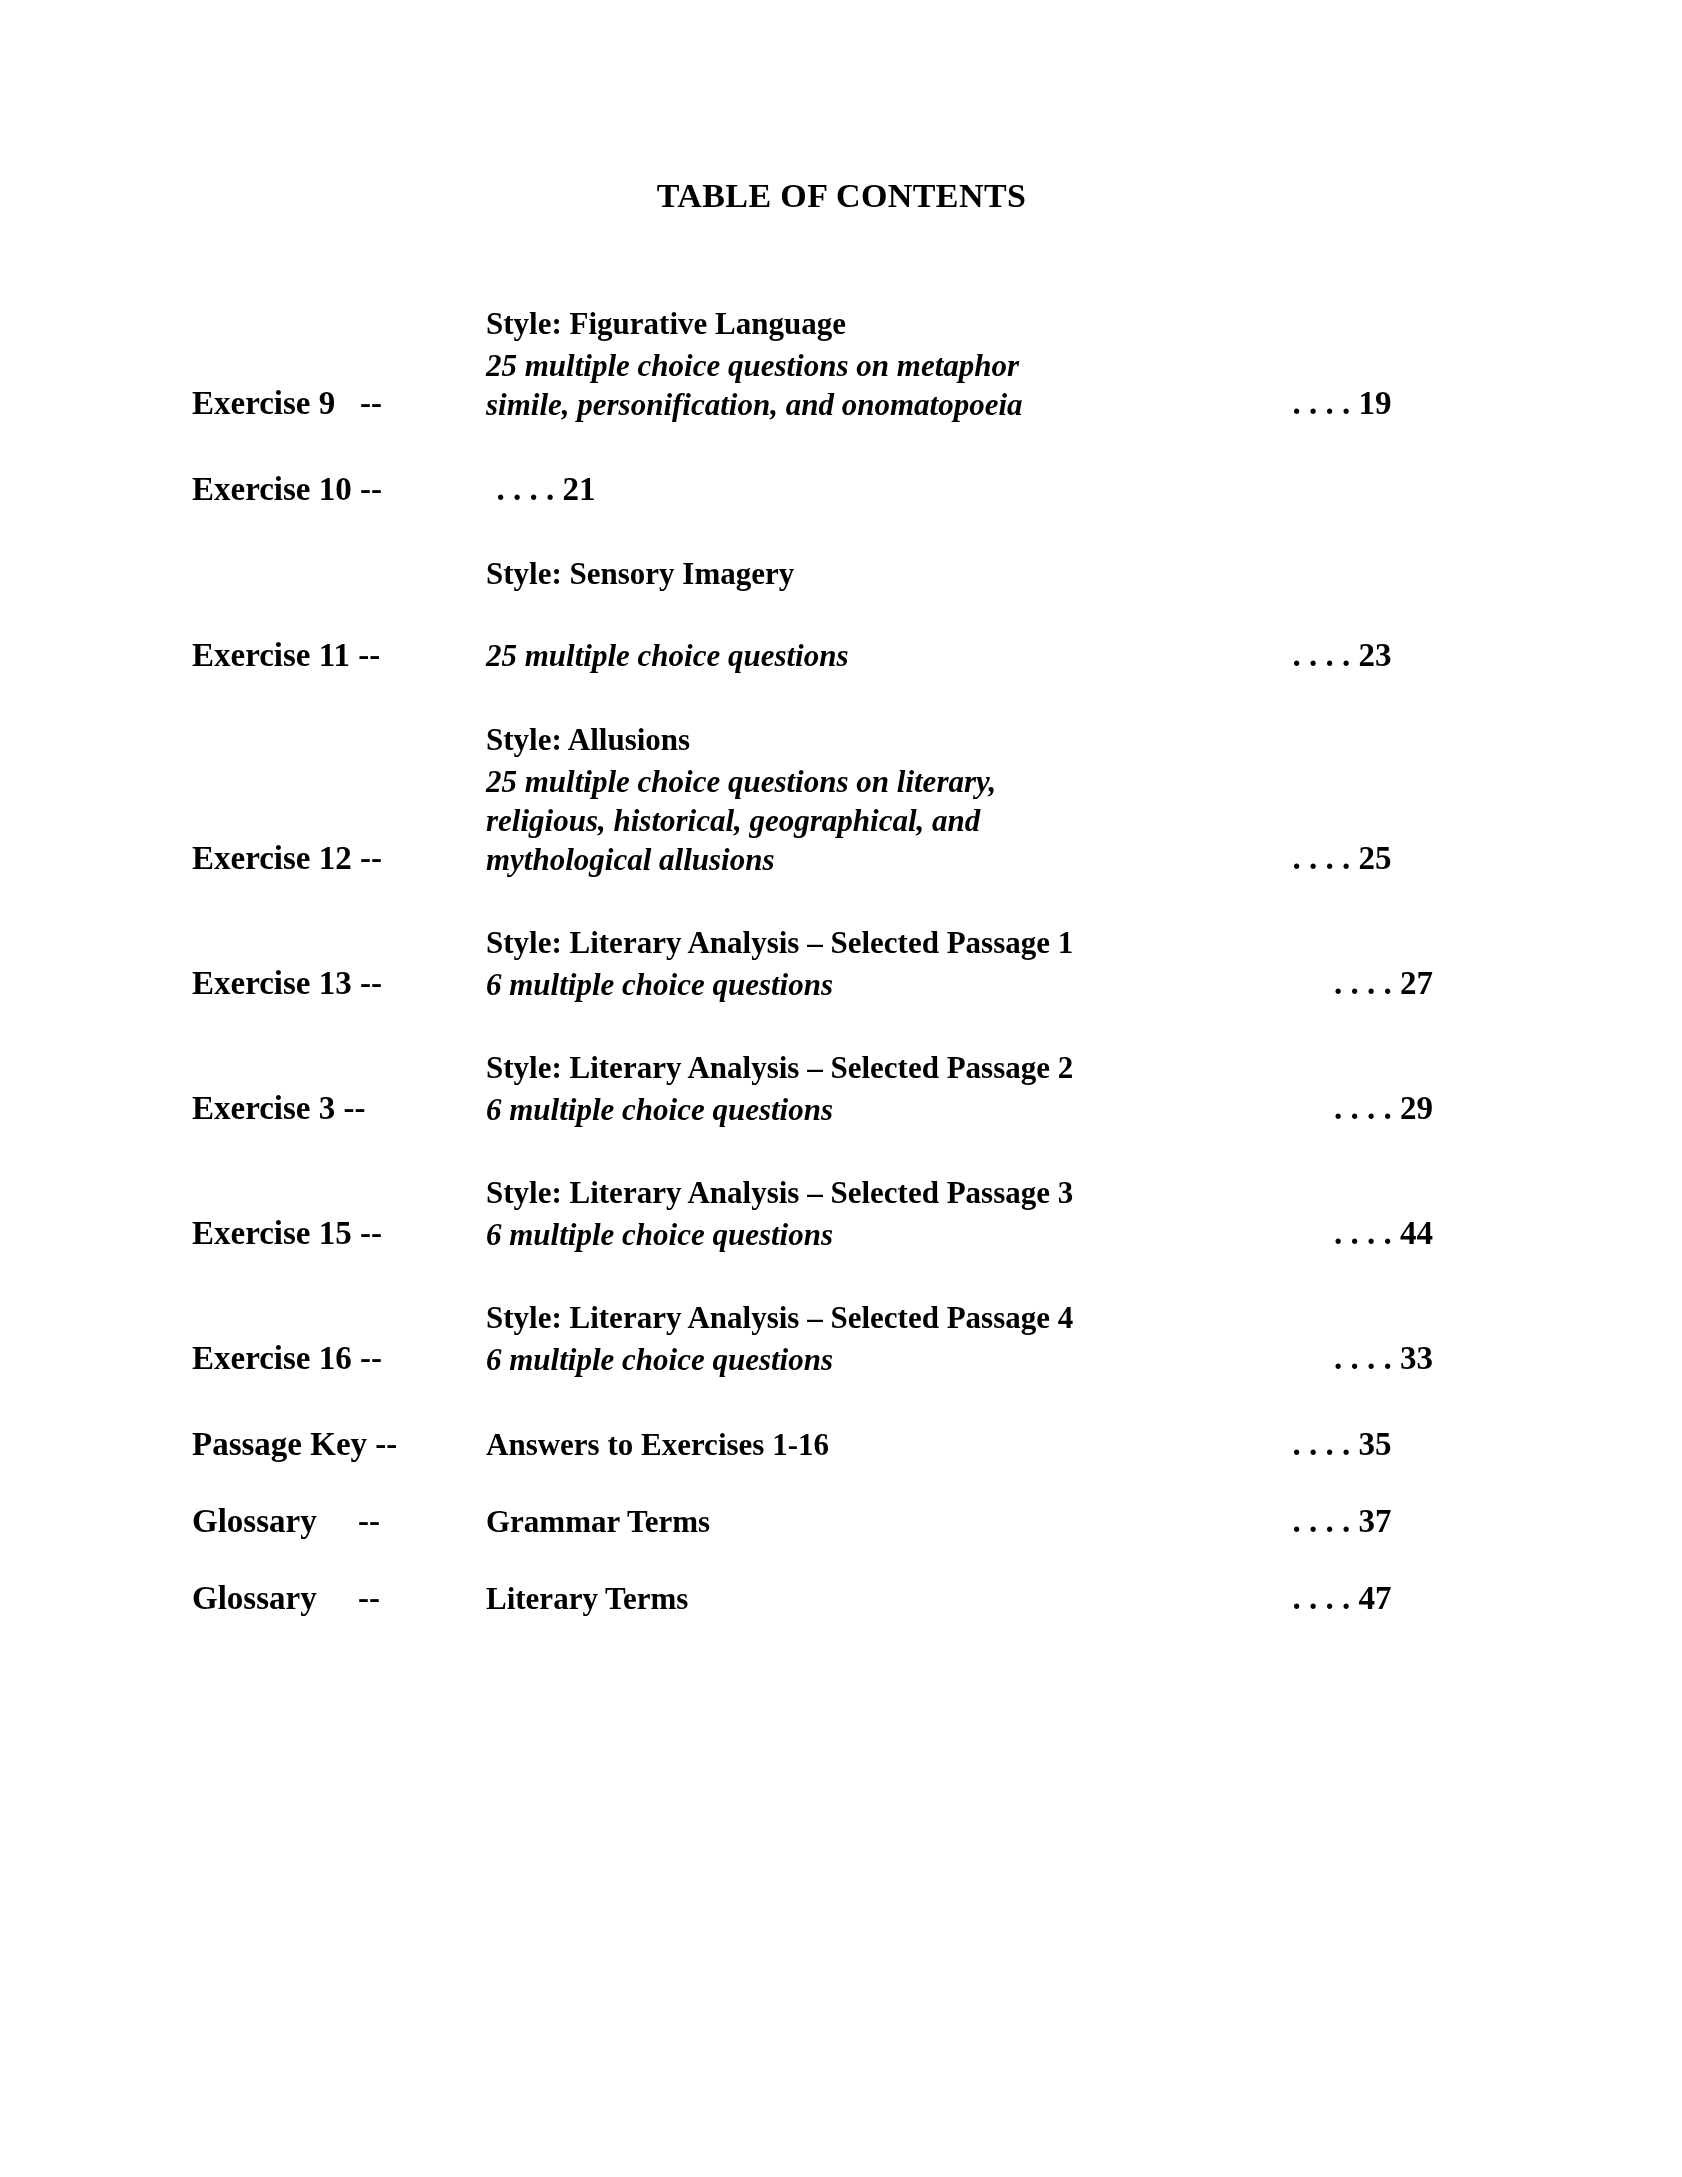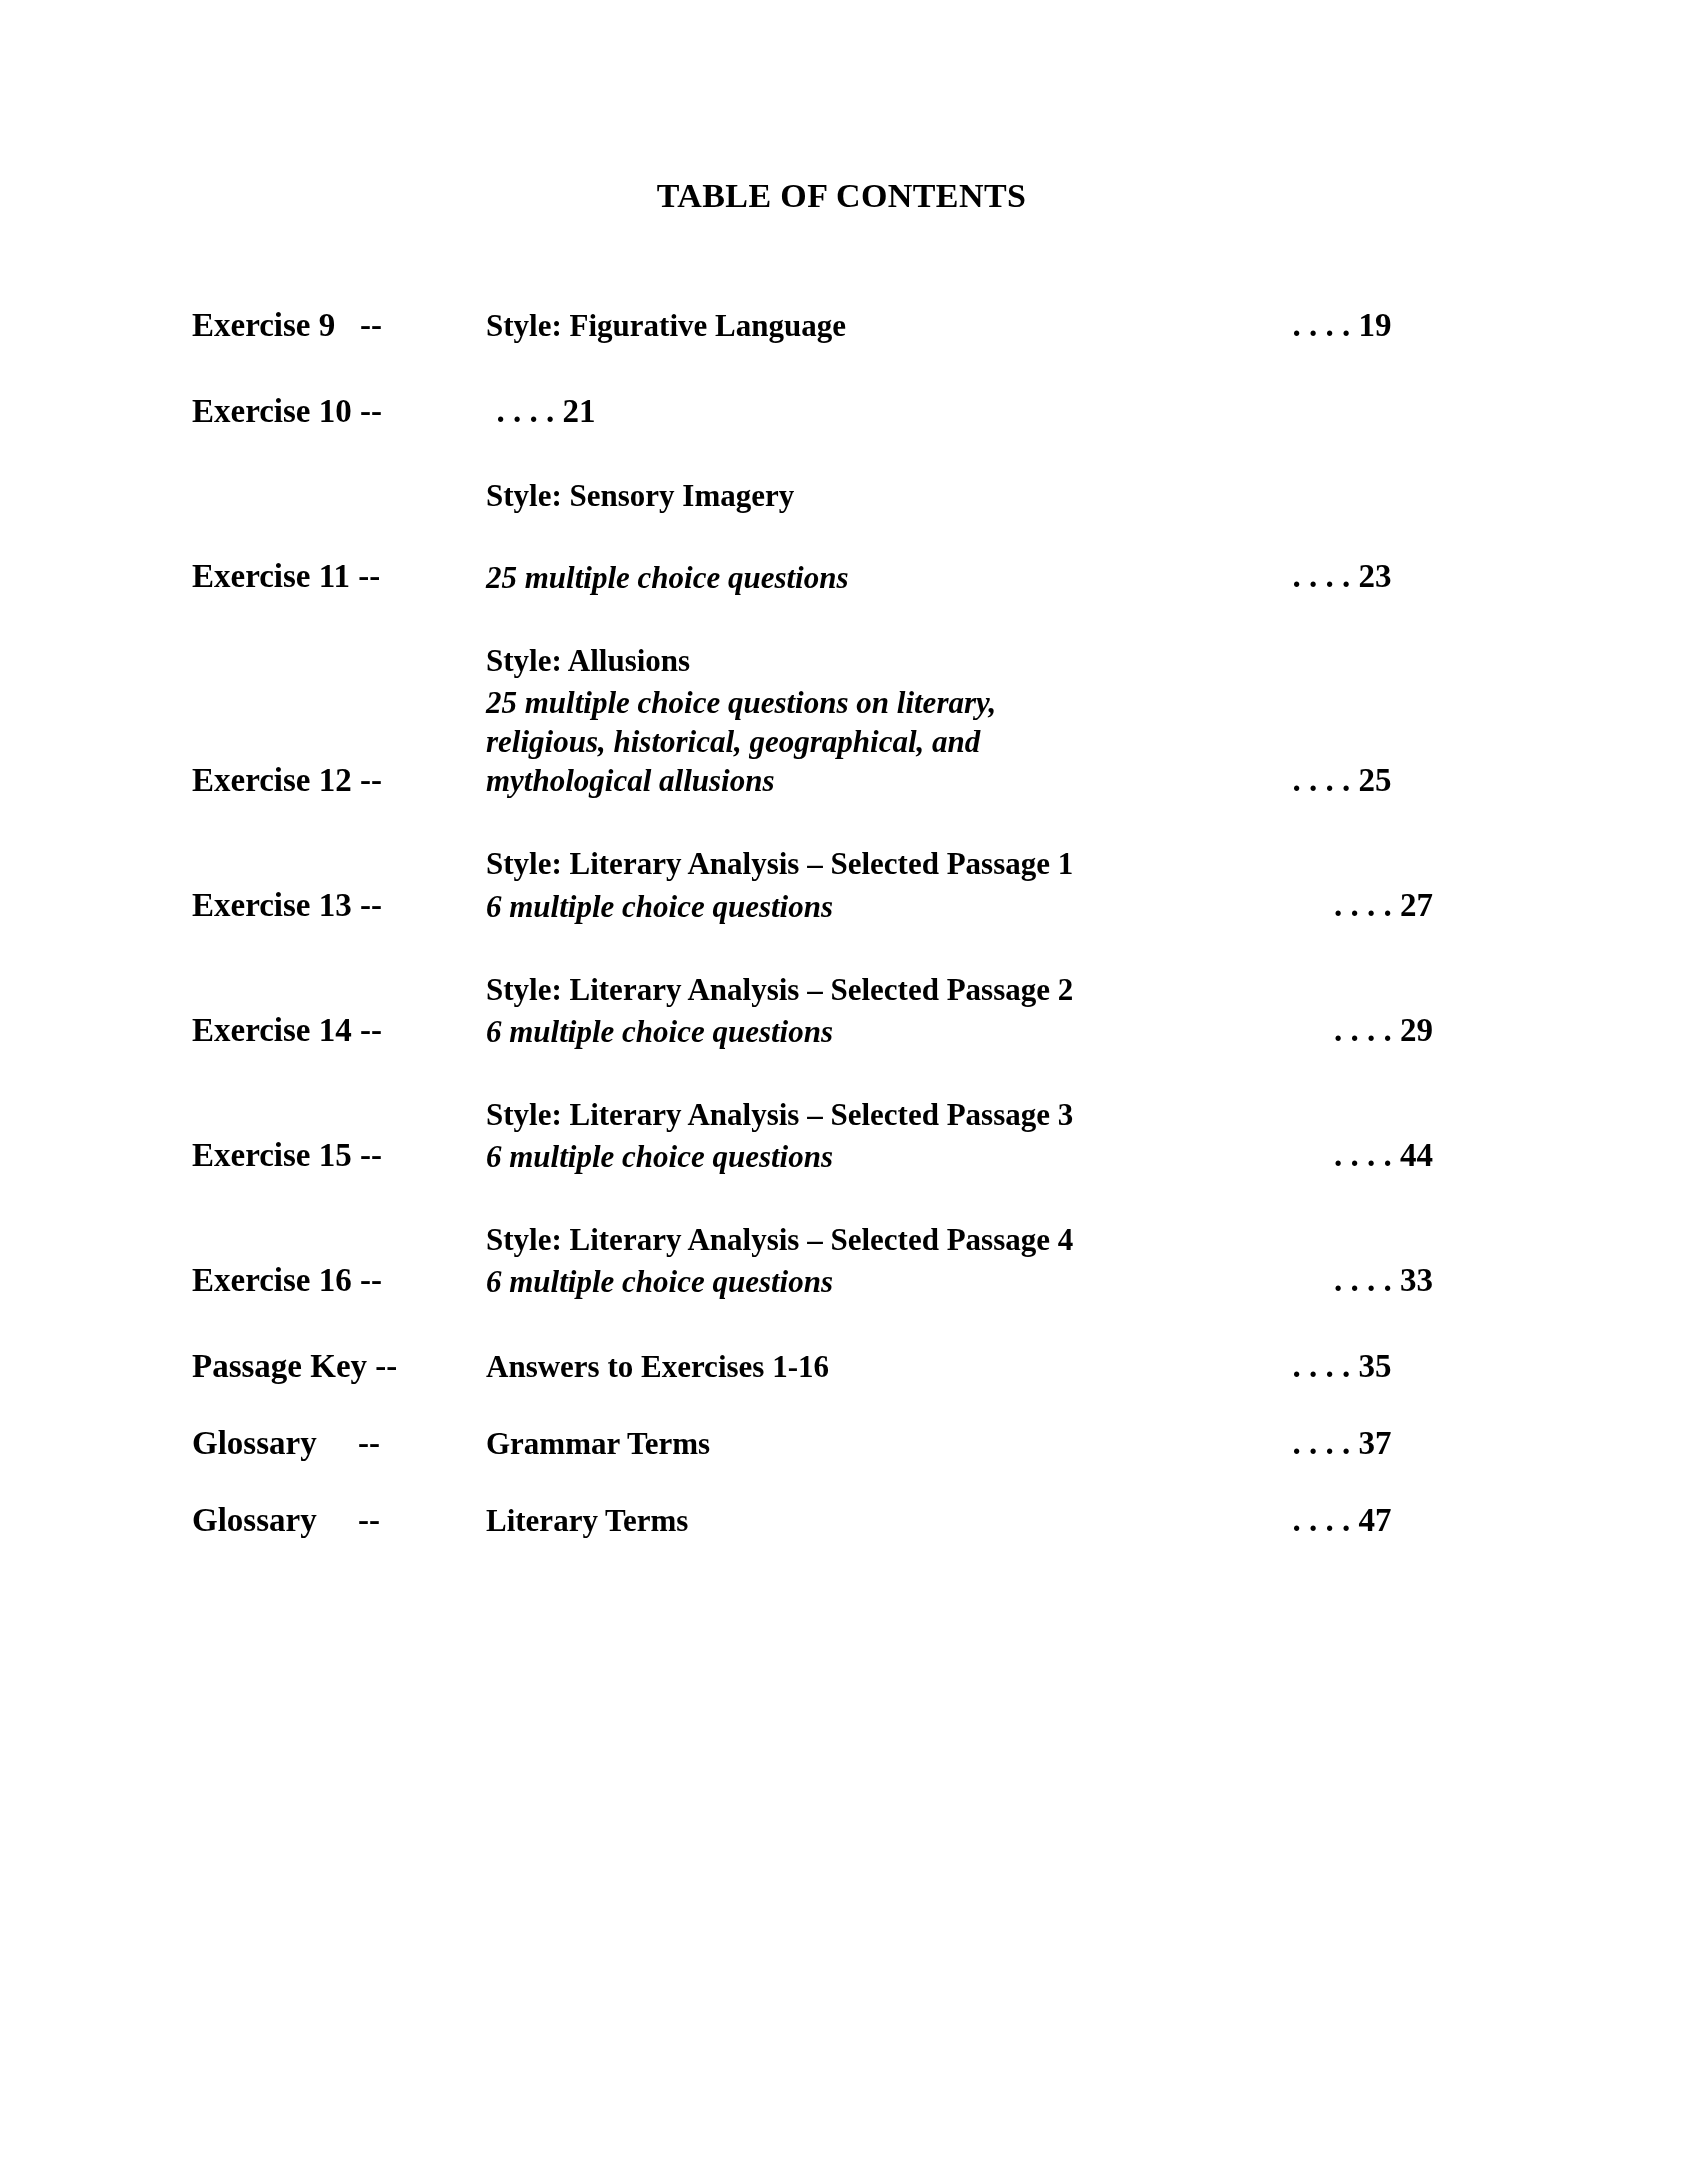--- a/index.html
+++ b/index.html
@@ -100,20 +100,22 @@
 
   <div class="toc-title">TABLE OF CONTENTS</div>
 
   <div class="toc-list">
 
     <div class="toc-entry">
       <div class="entry-row">
         <div class="col-label">Exercise 9   --</div>
         <div class="col-mid">
           <div class="col-title">Style:  Figurative Language</div>
+          <div class="col-desc" style="white-space: pre-line;">25 multiple choice questions on metaphor
+simile, personification, and onomatopoeia</div>
         </div>
         <div class="col-page">. . . . 19</div>
       </div>
     </div>
 
     <div class="toc-entry">
       <div class="entry-row">
         <div class="col-label">Exercise 10 --</div>
         <div class="col-page">. . . . 21</div>
       </div>
@@ -149,21 +151,21 @@
         <div class="col-mid">
           <div class="col-title">Style:  Literary Analysis – Selected Passage 1</div>
           <div class="col-desc" style="white-space: pre-line;">6 multiple choice questions</div>
         </div>
         <div class="col-page">. . . . 27</div>
       </div>
     </div>
 
     <div class="toc-entry entry-narrow entry-wide-title">
       <div class="entry-row">
-        <div class="col-label">Exercise 14 --</div>
+        <div class="col-label">Exercise 3 --</div>
         <div class="col-mid">
           <div class="col-title">Style:  Literary Analysis – Selected Passage 2</div>
           <div class="col-desc" style="white-space: pre-line;">6 multiple choice questions</div>
         </div>
         <div class="col-page">. . . . 29</div>
       </div>
     </div>
 
     <div class="toc-entry entry-narrow entry-wide-title">
       <div class="entry-row">

